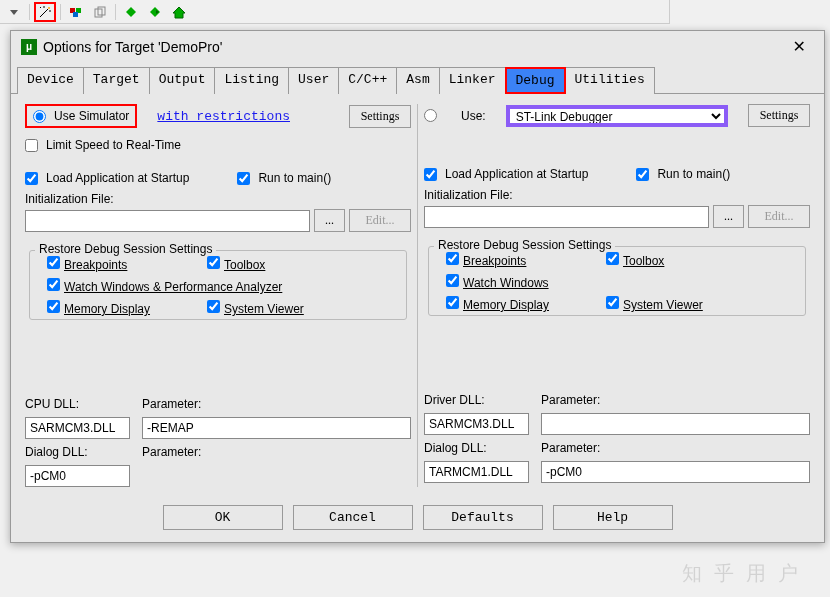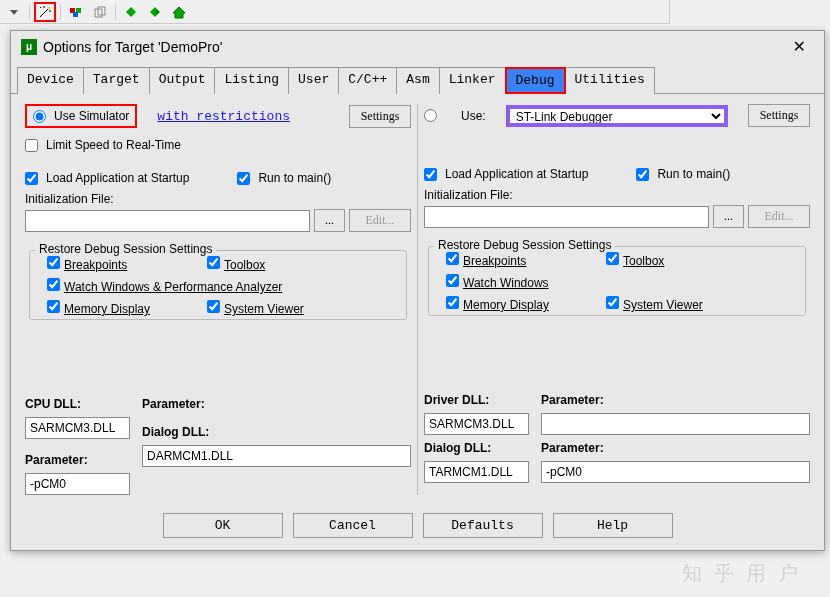--- a/index.html
+++ b/index.html
@@ -24,21 +24,21 @@
 input[type=radio], input[type=checkbox] { margin: 0 4px 0 0; }
 .link { color: #1a1aee; text-decoration: underline; font-family: 'Courier New', monospace; font-size: 13px; cursor: pointer; }
 .btn { padding: 3px 10px; background: #e8e8e8; border: 1px solid #999; cursor: pointer; font-size: 12px; min-width: 62px; font-family: Liberation Serif, serif; }
 .btn:disabled { color: #999; }
 select { height: 22px; border: 4px solid #8b5cf6; background: #fff; font-size: 12px; padding: 0 2px; }
 .txt { height: 22px; border: 1px solid #888; background: #fff; font-size: 12px; padding: 2px 4px; }
 .fieldset { position: relative; margin: 10px 0; padding: 14px 10px 8px 10px; }
 .fieldset::before { content: ''; position: absolute; left: 4px; right: 4px; top: 8px; bottom: 4px; border: 1px solid #bbb; border-radius: 3px; }
 .legend { position: absolute; top: 0; left: 10px; background: #e8e8e8; padding: 0 4px; font-size: 12px; z-index: 1; }
 .dll-grid { display: grid; grid-template-columns: 105px 1fr; gap: 6px 12px; margin-top: 8px; }
-.dll-grid label { align-self: end; font-weight: bold; }
+.dll-grid label { align-self: end; }
 .buttons { display: flex; justify-content: center; gap: 10px; padding: 8px 0 12px 0; background: #e8e8e8; }
 .buttons .btn { min-width: 120px; padding: 4px 10px; font-family: 'Courier New', monospace; font-size: 13px; }
 .watermark { position: absolute; right: 20px; bottom: 10px; font-size: 20px; color: rgba(0,0,0,0.12); font-family: serif; letter-spacing: 12px; }
 .chk-grid { display: grid; grid-template-columns: 160px 1fr; row-gap: 6px; position: relative; z-index: 1; }
 .indent { padding-left: 12px; text-decoration: underline; }
 </style>
 </head>
 <body>
 
 <div class="toolbar">
@@ -146,23 +146,23 @@
             <label style="grid-column:1/3;"><input type="checkbox" checked="" style=""><span>Watch Windows &amp; Performance Analyzer</span></label>
             <label><input type="checkbox" checked="" style=""><span>Memory Display</span></label>
             <label><input type="checkbox" checked="" style=""><span>System Viewer</span></label>
           </div>
         </div>
         <div style="height:55px"></div>
         <div class="dll-grid">
           <label>CPU DLL:</label>
           <label>Parameter:</label>
           <input class="txt" value="SARMCM3.DLL" style="">
+          <input class="txt" value="-REMAP" style="">
           <label>Dialog DLL:</label>
           <label>Parameter:</label>
-          <input class="txt" value="DARMCM1.DLL" style="">
           <input class="txt" value="-pCM0" style="">
         </div>
       </div>
 
       <div class="pane">
         <div class="row-top">
           <input type="radio" style="">
           <span>Use:</span>
           <select style="flex:1"><option>ST-Link Debugger</option></select>
           <button class="btn">Settings</button>

